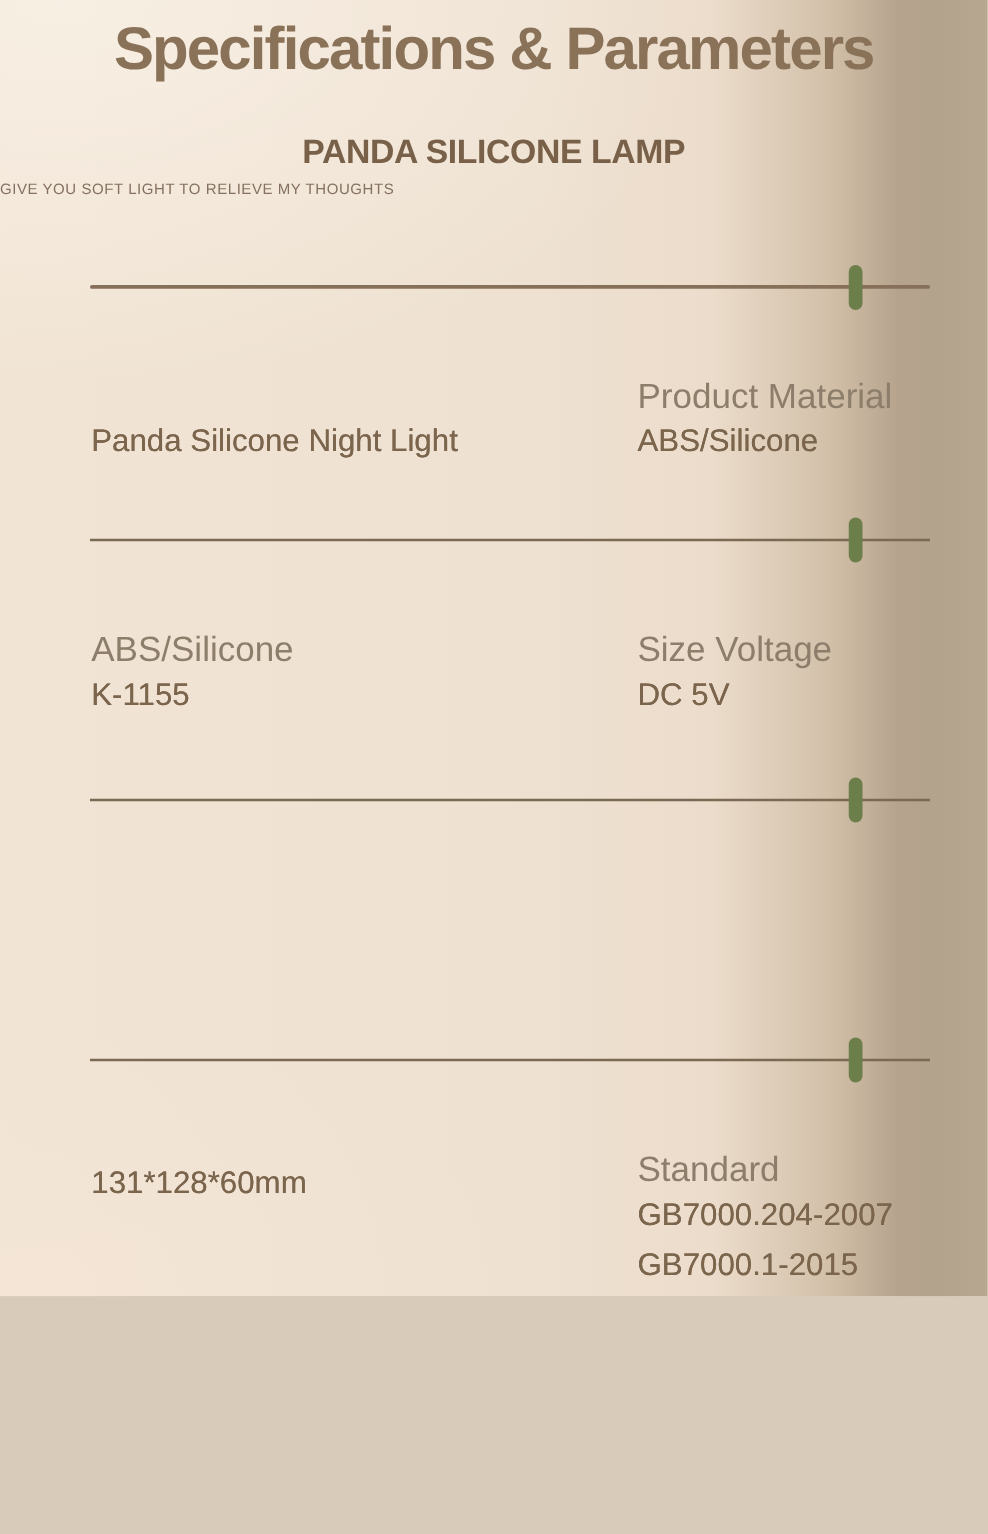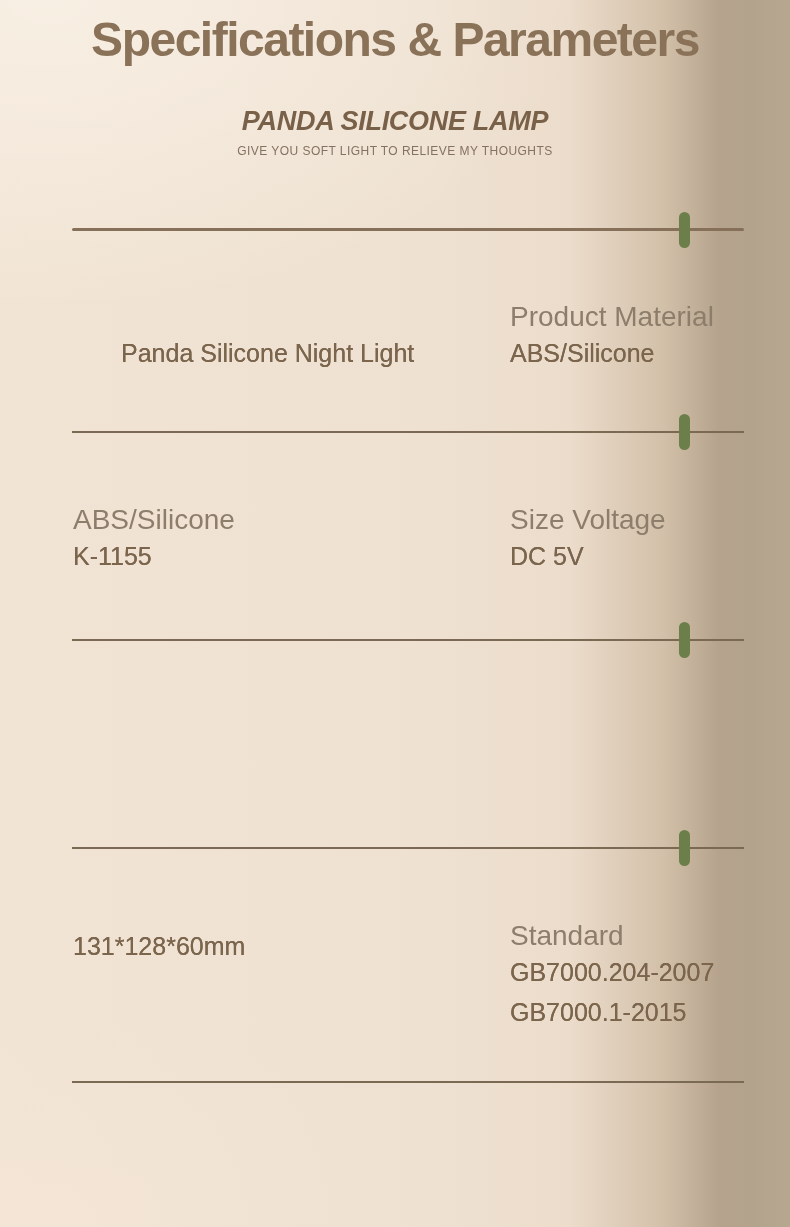--- a/index.html
+++ b/index.html
@@ -1,20 +1,20 @@
 <!DOCTYPE html>
 <html><head>
 <meta charset="utf-8">
 <style>
   * { margin: 0; padding: 0; box-sizing: border-box; }
   html, body { background: #d8cbb9; }
   .page {
     position: relative;
     width: 790px;
-    height: 1227px;
+    height: 1037px;
     overflow: hidden;
     font-family: "Liberation Sans", "DejaVu Sans", sans-serif;
     background:
       radial-gradient(900px 520px at 6% 0%, rgba(255,250,243,0.50), rgba(255,250,243,0) 60%),
       radial-gradient(600px 340px at 4% 100%, rgba(250,232,221,0.35), rgba(250,232,221,0) 65%),
       linear-gradient(to right,
         #f1e4d4 0%, #eee1d1 55%, #ecdccb 72%,
         #d2c0a9 84%, #b5a38d 91%, #b3a28c 95%, #b7a690 100%);
   }
   .title {
@@ -23,25 +23,24 @@
     font-size: 48px; line-height: 60px; font-weight: 700;
     letter-spacing: -1.5px;
     color: #8a7259;
   }
   .product-name {
     position: absolute; top: 104px; left: 0; right: 0;
     text-align: center;
     font-size: 27px; line-height: 34px; font-weight: 700;
     letter-spacing: -0.3px;
     color: #796149;
-    font-style: italic;
   }
   .tagline {
     position: absolute; top: 144px; left: 0; right: 0;
-    text-align: center;
+    text-align: left;
     font-size: 12px; line-height: 15px; font-weight: 400;
     letter-spacing: 0.45px;
     color: #857161;
   }
   .divider {
     position: absolute; left: 72px; width: 672px;
     background: #7b6a53; height: 2px;
   }
   .divider.thick {
     height: 3px; border-radius: 2px; background: #87705a;
@@ -60,21 +59,21 @@
   .label {
     font-size: 28px; line-height: 26px; font-weight: 400;
     color: #8d7d6b;
   }
   .value {
     margin-top: 7px;
     font-size: 25px; line-height: 33px; font-weight: 500;
     color: #7b654d;
     text-shadow: 0 0 0.5px currentColor;
   }
-  .value.offset { margin-top: 33px; margin-left: 48px; }
+  .value.offset { margin-top: 33px; }
   .value.second { }
 </style>
 </head>
 <body>
 
 <div class="page">
 
   <div class="title">Specifications &amp; Parameters</div>
   <div class="product-name">PANDA SILICONE LAMP</div>
   <div class="tagline">GIVE YOU SOFT LIGHT TO RELIEVE MY THOUGHTS</div>

